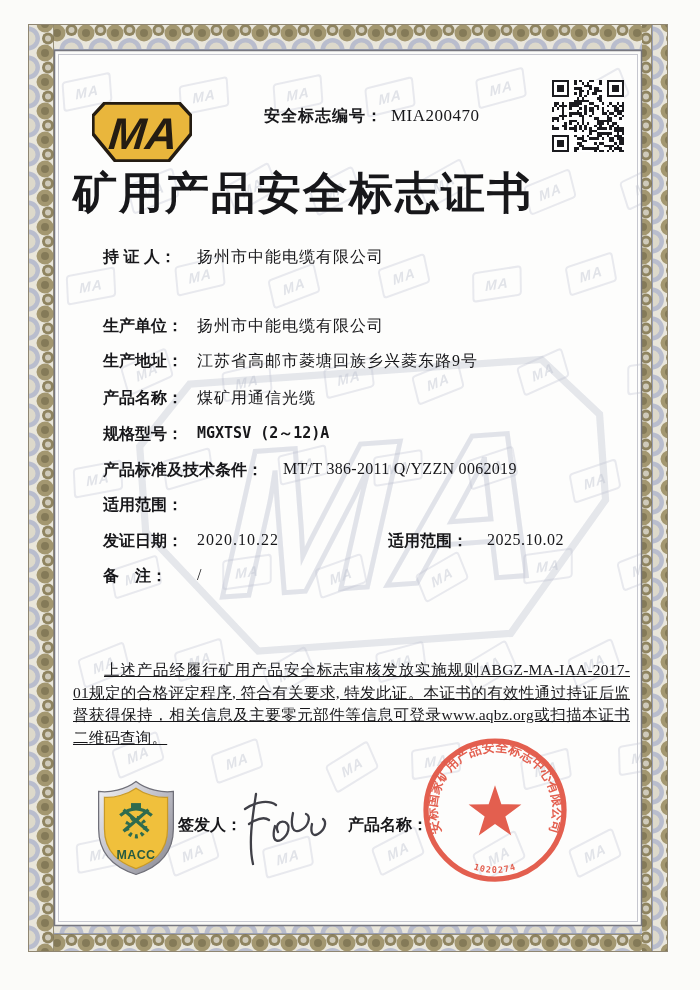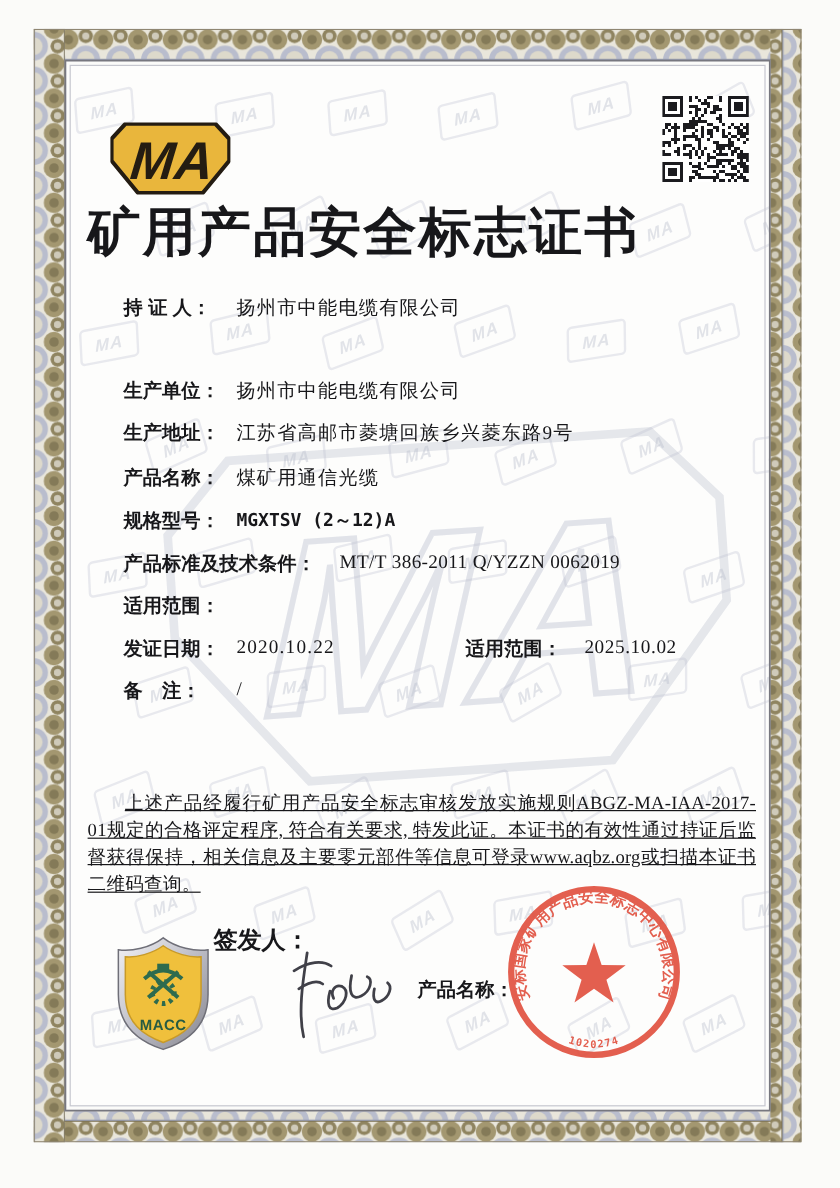--- a/index.html
+++ b/index.html
@@ -24,21 +24,21 @@
   .row{left:0;width:664px;height:24px;}
   .row .lab{position:absolute;left:103px;font-weight:700;font-size:16px;white-space:nowrap;}
   .row .val{position:absolute;left:197px;font-family:"Liberation Serif","DejaVu Serif",serif;
             font-size:16px;letter-spacing:1px;white-space:nowrap;}
   .row .val.std{left:283px;letter-spacing:.3px;}
   .row .val.model{font-family:"DejaVu Sans Mono",monospace;font-weight:700;font-size:15px;letter-spacing:0;}
   .row .lab2{position:absolute;left:388px;font-weight:700;font-size:16px;white-space:nowrap;}
   .row .val2{position:absolute;left:487px;font-family:"Liberation Serif","DejaVu Serif",serif;font-size:16px;letter-spacing:.5px;}
   .statement{left:73px;top:659px;width:557px;font-family:"Liberation Serif","DejaVu Serif",serif;
              font-size:15.5px;line-height:22.6px;text-align:justify;text-indent:2em;letter-spacing:.2px;text-decoration:underline;}
-  .signer-label{left:178px;top:770px;font-weight:700;font-size:20px;}
+  .signer-label{left:178px;top:815px;font-weight:700;font-size:16px;}
   .dept-label{left:348px;top:815px;font-weight:700;font-size:16px;}
   .signature{left:238px;top:784px;}
   .macc{left:94px;top:779px;}
   .stamp{left:420px;top:735px;opacity:.88;}
 </style>
 </head>
 <body>
 
 <div class="paper" id="paper">
 
@@ -141,20 +141,23 @@
     <rect x="30.5" y="30.5" width="579" height="867" fill="none" stroke="#c6c7cf" stroke-width="1"></rect>
   </svg>
 
   <div class="content">
 
     <svg class="abs" style="left:92px;top:102px;" width="100" height="60" viewBox="0 0 104 62">
       <polygon points="13,1 91,1 103,14 103,33 80,61 24,61 1,33 1,14" fill="#e9b63c" stroke="#241c12" stroke-width="3.5"></polygon>
       <text x="57" y="48.5" text-anchor="middle" font-size="46" font-style="italic" font-weight="900" font-family="Liberation Sans, sans-serif" fill="#241c12" transform="skewX(-6)">MA</text>
     </svg>
 
+    <div class="abs certno-line">
+      <span class="certno-label">安全标志编号：</span><span class="certno-value">MIA200470</span>
+    </div>
 
     <svg id="qr-svg" class="abs qr" width="72" height="72" viewBox="0 0 29 29" shape-rendering="crispEdges">
       <rect x="0" y="0" width="29" height="29" fill="#ffffff"></rect>
     <rect x="9" y="0" width="1" height="1" fill="#1b1b1f"></rect>
         <rect x="11" y="0" width="1" height="1" fill="#1b1b1f"></rect>
         <rect x="15" y="0" width="1" height="1" fill="#1b1b1f"></rect>
         <rect x="16" y="0" width="1" height="1" fill="#1b1b1f"></rect>
         <rect x="19" y="0" width="1" height="1" fill="#1b1b1f"></rect>
         <rect x="9" y="1" width="1" height="1" fill="#1b1b1f"></rect>
         <rect x="12" y="1" width="1" height="1" fill="#1b1b1f"></rect>

